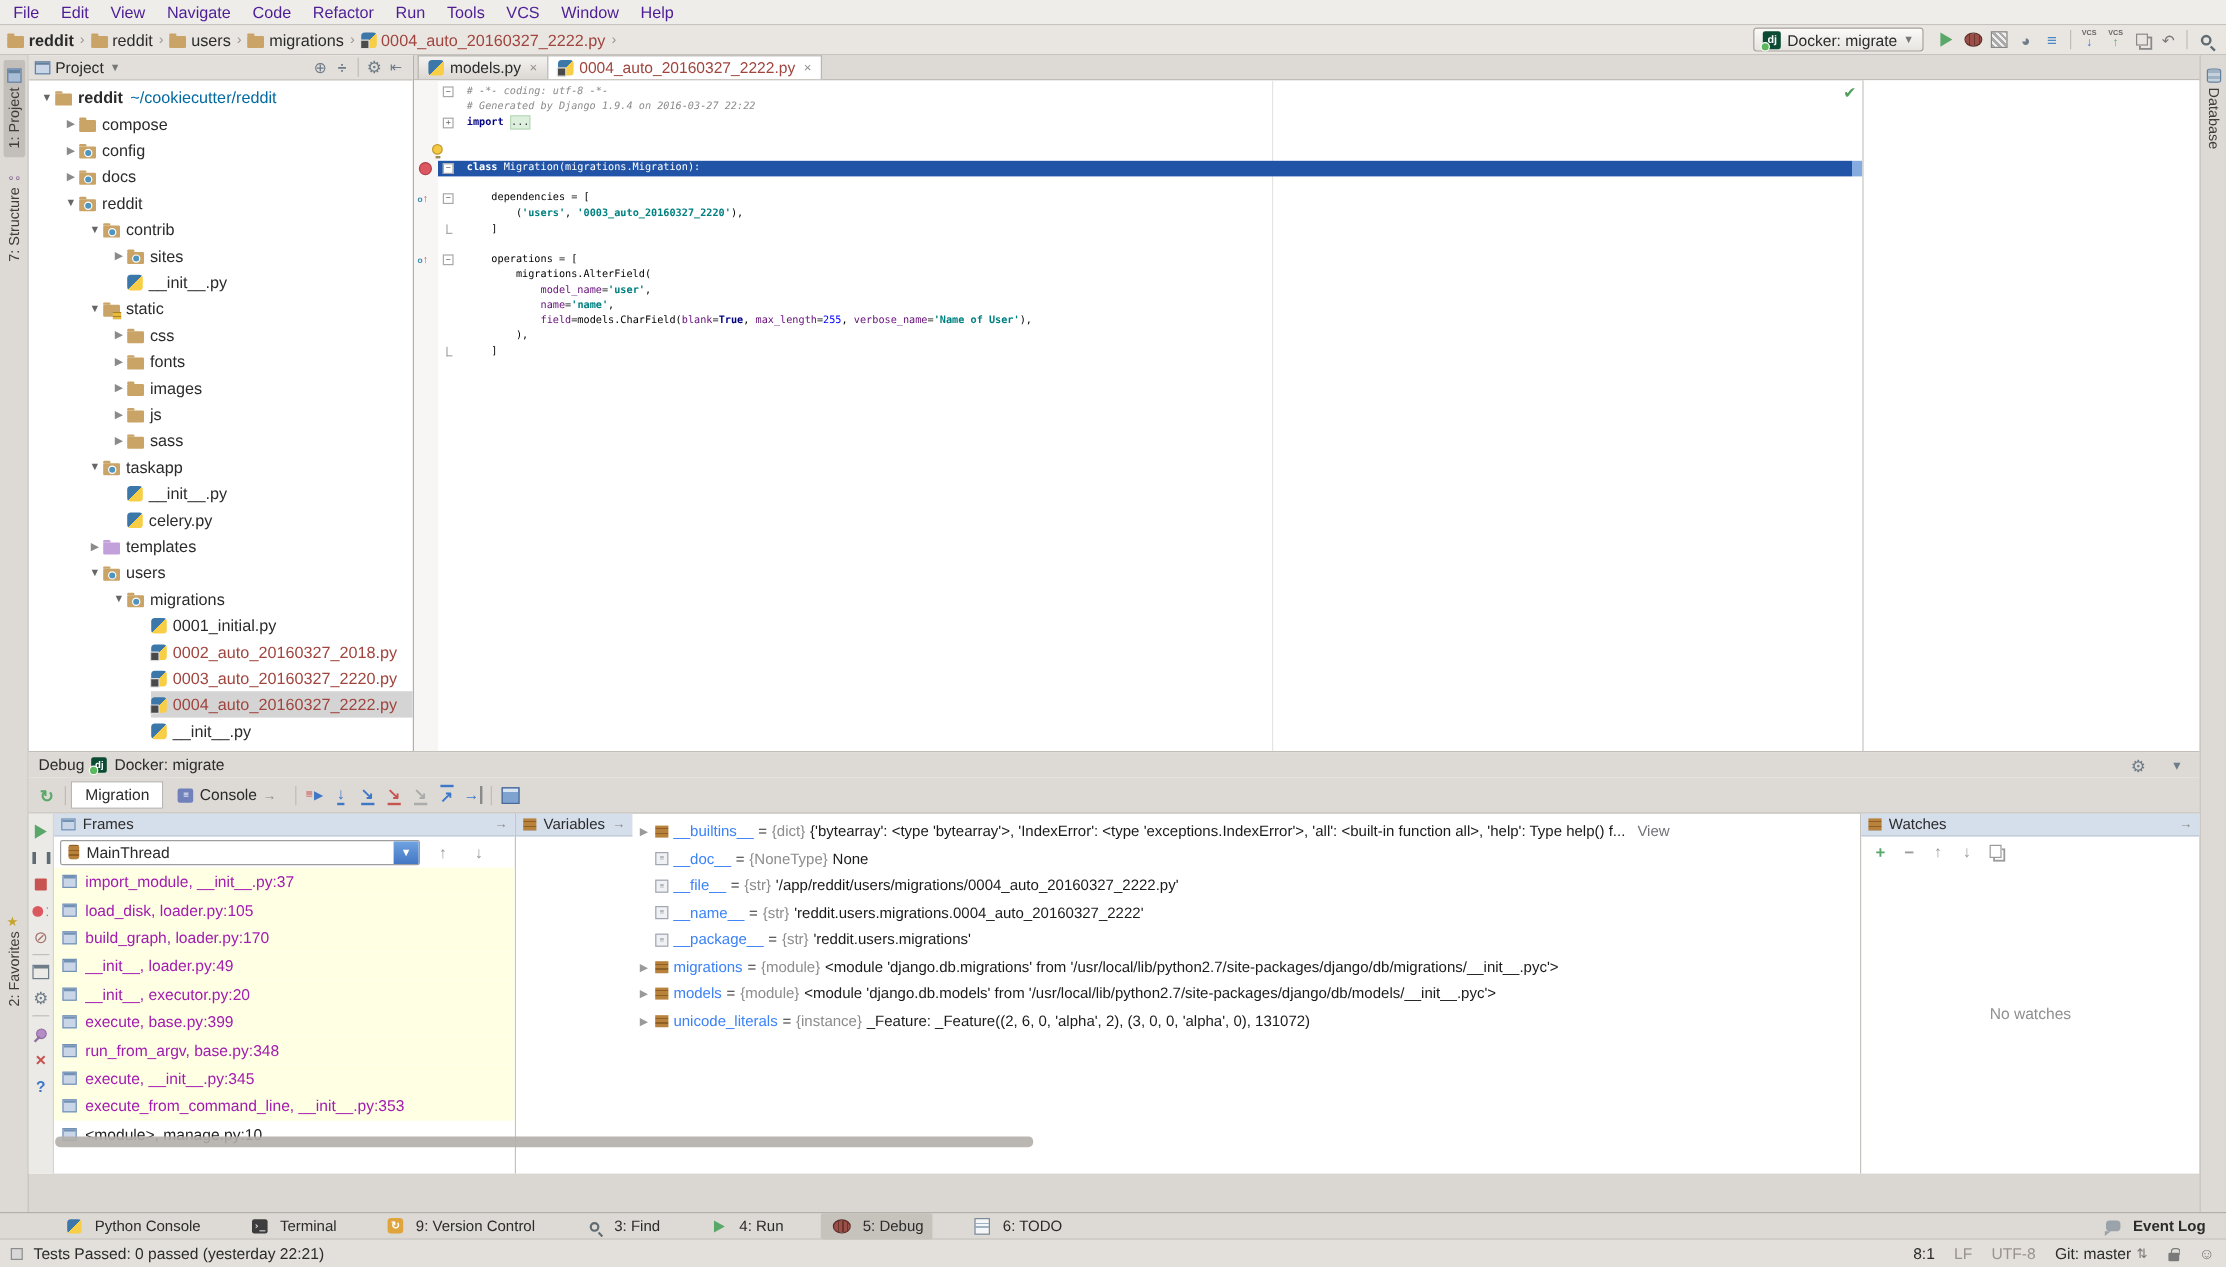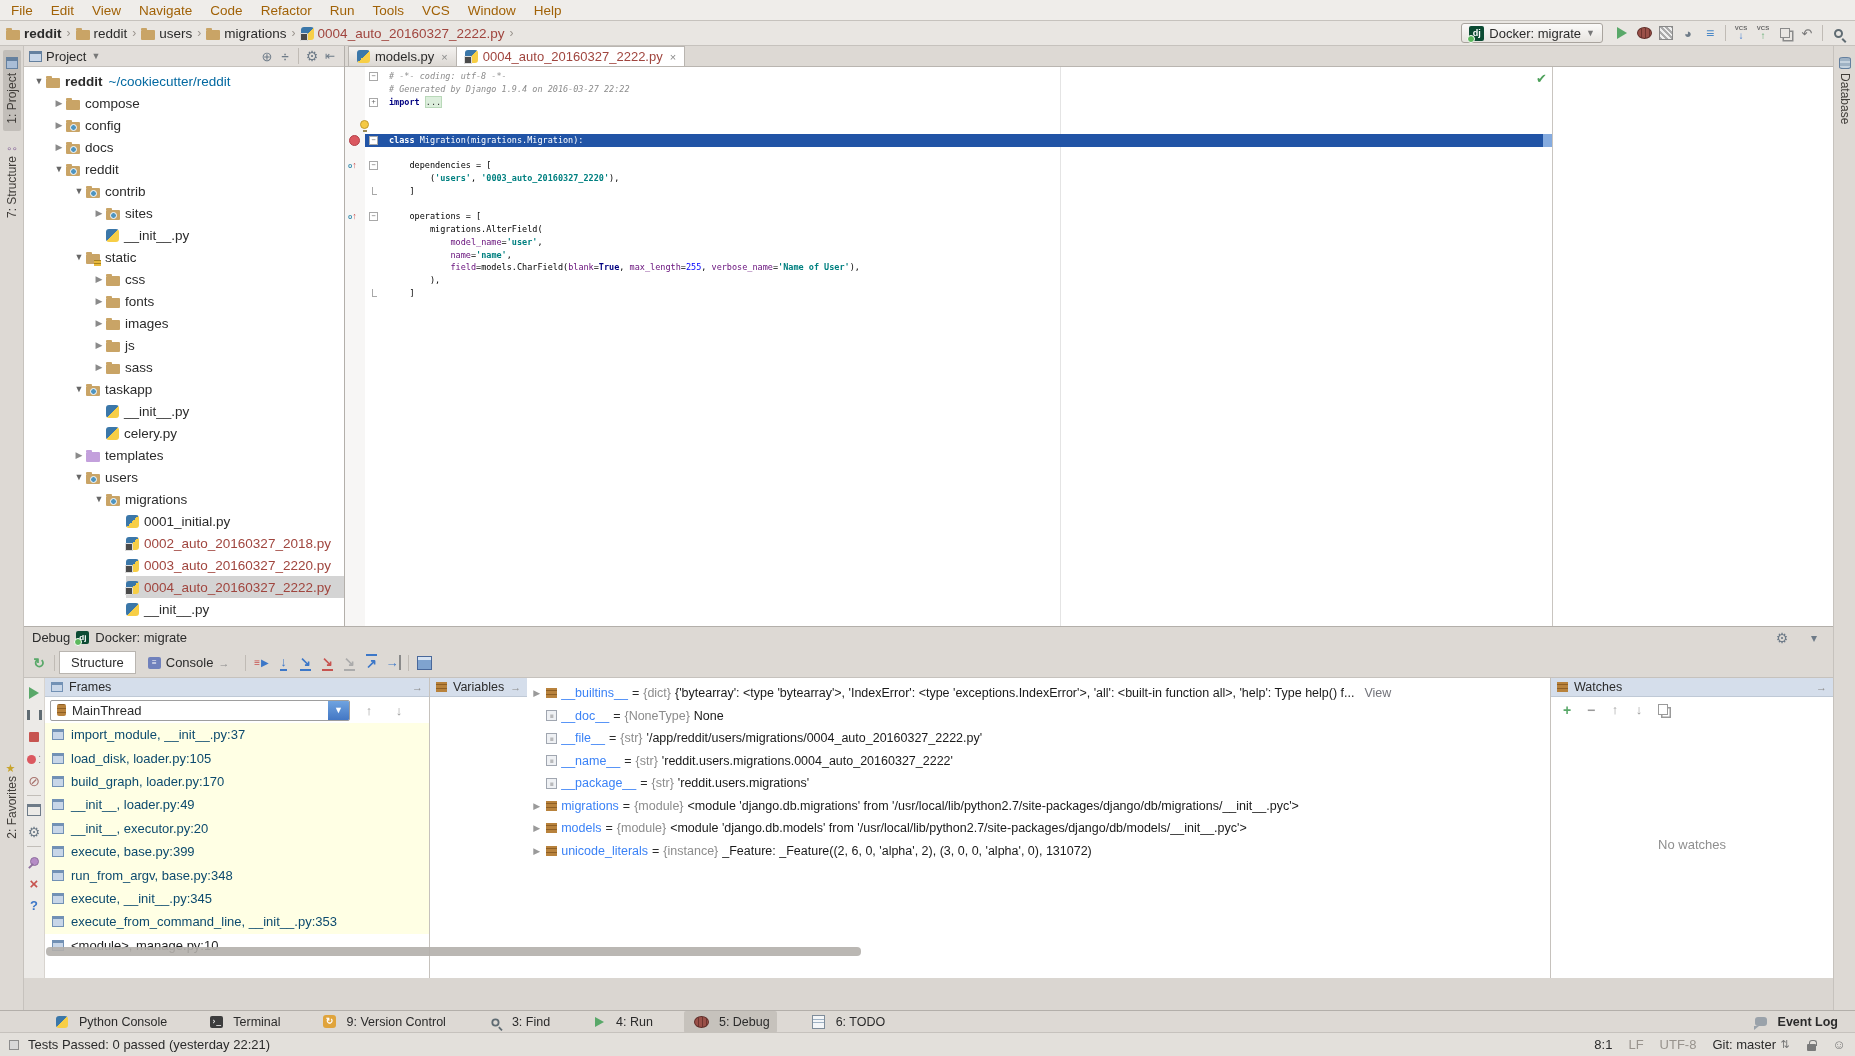--- a/index.html
+++ b/index.html
@@ -1,20 +1,20 @@
 <!DOCTYPE html>
 <html><head>
 <meta charset="utf-8">
 <style>
   html,body{margin:0;padding:0;background:#888;}
   .ide{position:relative;width:1855px;height:1056px;background:#DAD6D1;font-family:"Liberation Sans",sans-serif;font-size:13px;color:#2B2B2B;overflow:hidden;}
   .ide *{box-sizing:border-box;}
   
   .menubar{height:21px;background:#EFEDEA;border-bottom:1px solid #C6C2BD;display:flex;align-items:center;padding-left:2px;}
-  .menu-item{padding:1px 9px;font-size:13.5px;color:#a16207;}
+  .menu-item{padding:1px 9px;font-size:13.5px;color:#4c1d95;}
   
   .navbar{height:25px;background:#E9E6E2;border-bottom:1px solid #C6C2BD;display:flex;align-items:center;padding:0 6px;}
   .crumbs{display:flex;align-items:center;flex:1;min-width:0;}
   .crumb{display:flex;align-items:center;gap:4px;font-size:13.5px;white-space:nowrap;}
   .crumb.bold{font-weight:bold;}
   .crumb.red{color:#A0453E;}
   .crumb-sep{color:#9A948E;margin:0 5px;font-size:12px;}
   .runbox{display:flex;align-items:center;gap:5px;border:1px solid #A9A49E;border-radius:3px;background:linear-gradient(#FBFAF9,#E7E4E0);height:20px;padding:0 7px;margin-right:8px;}
   .runbox .arr{color:#777;font-size:9px;}
   .tbset{display:flex;align-items:center;}
@@ -181,21 +181,21 @@
   .panel-h .pin{margin-left:auto;color:#8A8A8A;font-size:11px;}
   .ph-ic-frames{width:12px;height:10px;background:#C8D6E8;border:1px solid #7291B5;box-shadow:inset 0 2px 0 #7291B5;}
   .ph-ic-bars{width:11px;height:10px;background:repeating-linear-gradient(0deg,#B8823C 0 3px,#8F5F24 3px 4px);}
   .thread-row{height:26px;display:flex;align-items:center;gap:8px;padding:0 5px;flex:none;}
   .combo{width:300px;height:21px;border:1px solid #9E9E9E;border-radius:2px;background:#FFF;display:flex;align-items:center;overflow:hidden;}
   .combo-lbl{flex:1;display:flex;align-items:center;gap:6px;padding:0 6px;font-size:13px;}
   .combo-btn{width:21px;height:100%;background:linear-gradient(#6FA3E0,#4377C4);color:#FFF;display:flex;align-items:center;justify-content:center;font-size:9px;}
   .ic-thread{width:9px;height:12px;background:repeating-linear-gradient(0deg,#B8823C 0 3px,#8F5F24 3px 4px);border-radius:2px;}
   .frame-rows{flex:1;font-size:13px;overflow:hidden;}
   .frow{height:23.4px;display:flex;align-items:center;gap:7px;padding:0 7px;white-space:nowrap;}
-  .frow.lib{background:#FFFFE4;color:#0c4a6e;}
+  .frow.lib{background:#FFFFE4;color:#a21caf;}
   .frow.sel{background:#3B72D8;color:#FFF;}
   .frow.user{background:#FFF;color:#1F1F1F;}
   .f-ic{width:12px;height:11px;background:#C8D6E8;border:1px solid #7291B5;box-shadow:inset 0 2px 0 #7291B5;flex:none;}
   .vars{flex:1;border-right:1px solid #C6C2BD;display:flex;flex-direction:row;min-width:0;}
   .var-rows{flex:1;padding-top:4px;font-size:12.5px;overflow:hidden;}
   .vrow{height:22.5px;display:flex;align-items:center;gap:4px;padding:0 4px;white-space:nowrap;overflow:hidden;}
   .v-arrow{flex:none;width:11px;text-align:center;color:#9A9A9A;font-size:9px;}
   .v-ic-dict{width:11px;height:10px;background:repeating-linear-gradient(0deg,#B8823C 0 3px,#8F5F24 3px 4px);flex:none;}
   .v-ic-prim{width:11px;height:11px;border:1px solid #A0A6B0;background:#EFF1F4;flex:none;font:6px/9px "DejaVu Sans Mono",monospace;text-align:center;color:#888;}
   .v-name{color:#3b82f6;}
@@ -512,21 +512,21 @@
           <span class="dh-icons" id="dbgheadericons">
               <span class="tb-ic i-settings"></span>
               <span class="tb-ic i-hide-panel"></span>
             </span>
         </div>
         <div class="debug-tabs">
           <span class="tb-ic i-rerun"></span>
           <span class="tb-sep"></span>
           <span id="dbgtabs" style="display:flex;align-items:center;">
               <span class="dtab active">
-                <span>Structure</span>
+                <span>Migration</span>
               </span>
               <span class="dtab">
                 <span class="ic-console">≡</span>
                 <span>Console</span>
                 <span class="i-bubble-pin pin"></span>
               </span>
             </span>
           <span class="tb-sep"></span>
           <span id="stepicons" style="display:flex;align-items:center;">
               <span class="tb-ic i-show-exec"></span>

